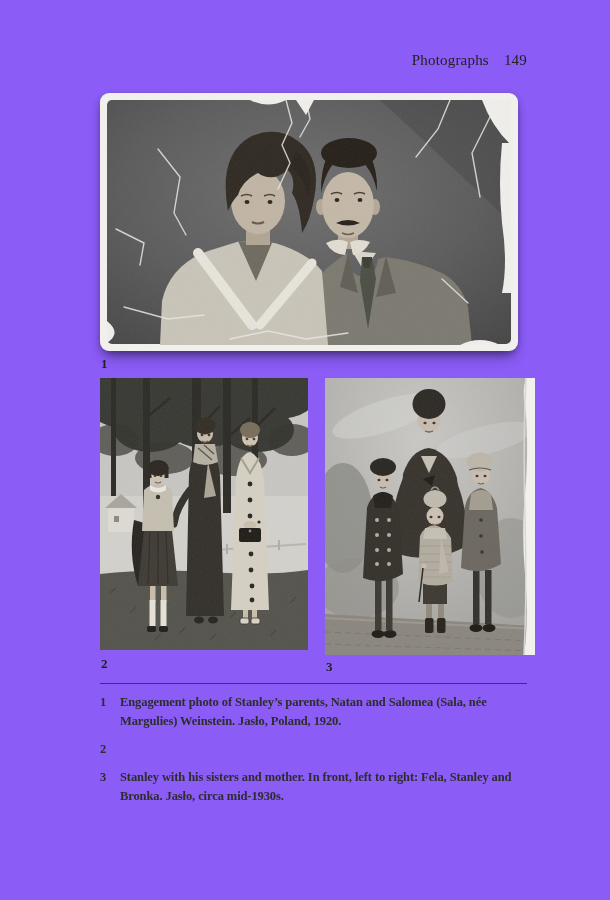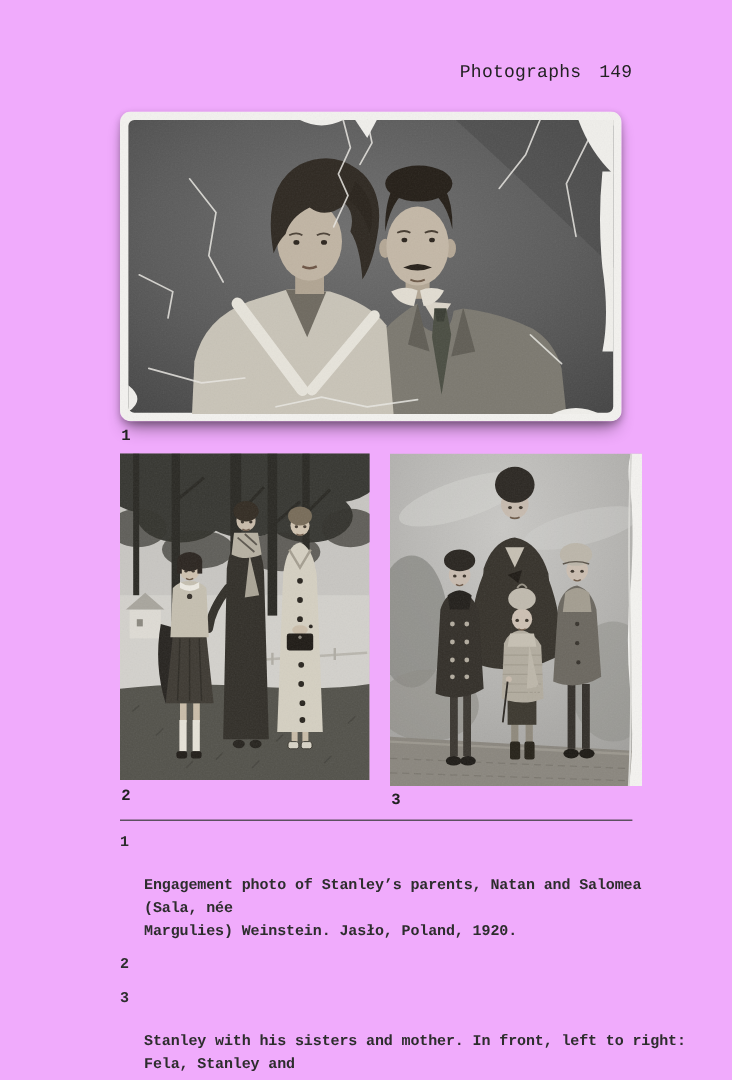--- a/index.html
+++ b/index.html
@@ -1,36 +1,36 @@
 <!DOCTYPE html>
 <html><head>
 <meta charset="utf-8">
 <style>
   html,body{margin:0;padding:0;background:#ffffff;}
-  .page{position:relative;width:610px;height:900px;background:#f0abfc;
-        font-family:Liberation Mono, monospace;color:#2b2b2b;overflow:hidden;}
+  .page{position:relative;width:610px;height:900px;background:#8b5cf6;
+        font-family:Liberation Serif, serif;color:#2b2b2b;overflow:hidden;}
   .header{position:absolute;top:52px;right:83px;font-size:15px;color:#222;
           display:flex;gap:15px;letter-spacing:.2px;}
   .fig{position:absolute;margin:0;padding:0;}
   .fig svg{display:block;width:100%;height:100%;}
   .fig1{left:100px;top:93px;width:418px;height:258px;border-radius:9px;
         box-shadow:0 9px 14px -5px rgba(0,0,0,.45),0 2px 6px rgba(0,0,0,.25);}
   .fig2{left:100px;top:378px;width:208px;height:272px;}
   .fig3{left:325px;top:378px;width:210px;height:277px;}
   .figlabel{position:absolute;font-size:13px;font-weight:700;color:#222;}
   .lab1{left:101px;top:356px;}
   .lab2{left:101px;top:656px;}
   .lab3{left:326px;top:659px;}
   .divider{position:absolute;left:100px;top:683px;width:427px;height:0;
            border-top:1.4px solid #3a3a3a;}
   .captions{position:absolute;left:100px;top:693px;width:480px;}
   .cap{display:flex;margin-bottom:9px;font-size:12.5px;font-weight:700;
        line-height:19px;color:#2d2d2d;letter-spacing:-0.1px;}
   .cap .num{width:20px;flex:none;}
-  .cap .txt{white-space:pre-line;margin-top:36px;}
+  .cap .txt{white-space:pre-line;}
 </style>
 </head>
 <body>
 
 <div class="page">
 
   <div class="header">
     <span>Photographs</span>
     <span>149</span>
   </div>

